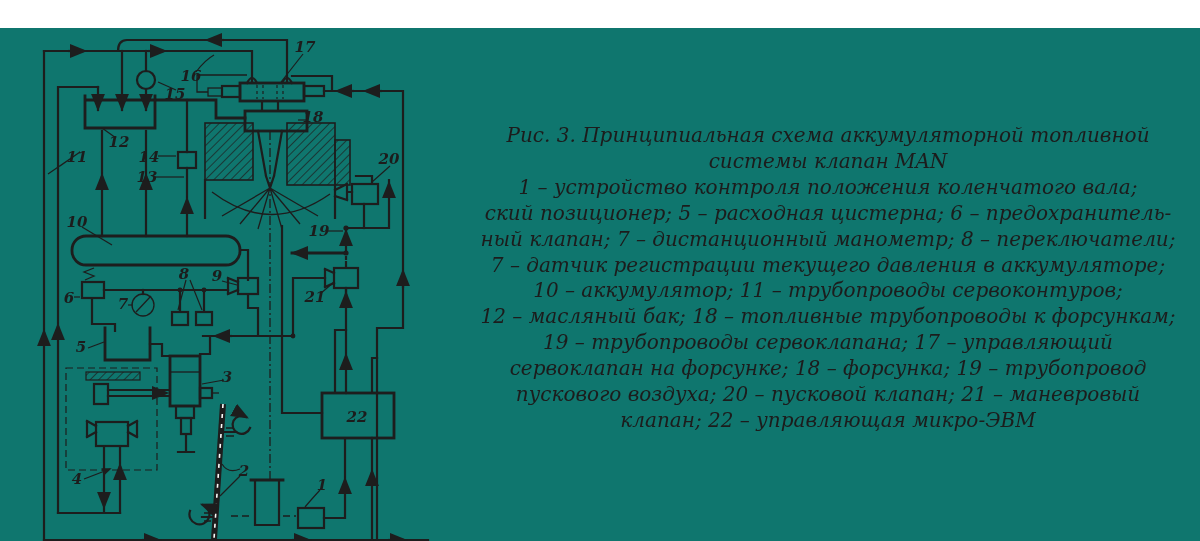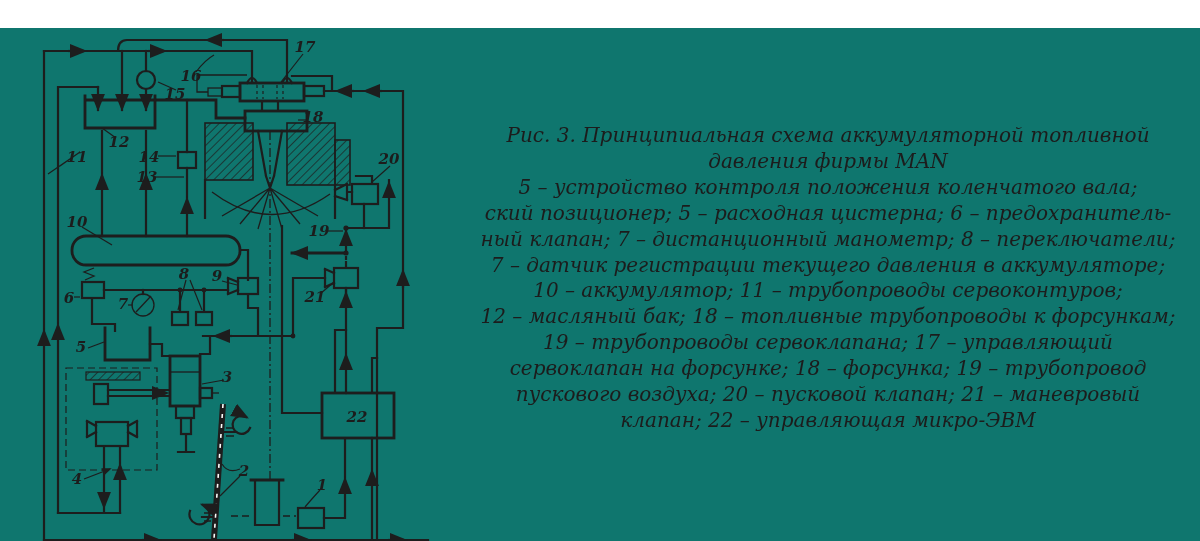--- a/index.html
+++ b/index.html
@@ -272,22 +272,22 @@
         <text x="227" y="350" class="lbl">3</text>
         <text x="77" y="452" class="lbl">4</text>
         <text x="244" y="444" class="lbl">2</text>
         <text x="322" y="458" class="lbl">1</text>
         <text x="357" y="390" class="lbl">22</text>
       </g>
   </svg>
 
   <div class="caption">
     <div>Рис. 3. Принципиальная схема аккумуляторной топливной</div>
-    <div>давления фирмы MAN</div>
-    <div>5 – устройство контроля положения коленчатого вала;</div>
+    <div>системы клапан MAN</div>
+    <div>1 – устройство контроля положения коленчатого вала;</div>
     <div>ский позиционер; 5 – расходная цистерна; 6 – предохранитель-</div>
     <div>ный клапан; 7 – дистанционный манометр; 8 – переключатели;</div>
     <div>7 – датчик регистрации текущего давления в аккумуляторе;</div>
     <div>10 – аккумулятор; 11 – трубопроводы сервоконтуров;</div>
     <div>12 – масляный бак; 18 – топливные трубопроводы к форсункам;</div>
     <div>19 – трубопроводы сервоклапана; 17 – управляющий</div>
     <div>сервоклапан на форсунке; 18 – форсунка; 19 – трубопровод</div>
     <div>пускового воздуха; 20 – пусковой клапан; 21 – маневровый</div>
     <div>клапан; 22 – управляющая микро-ЭВМ</div>
   </div>

